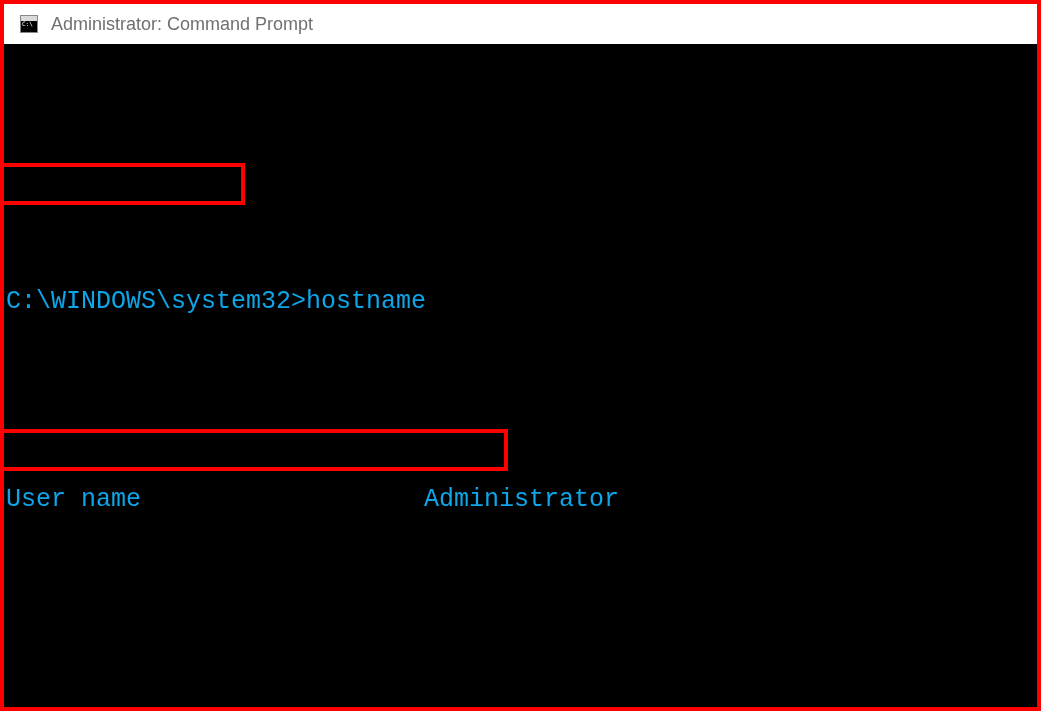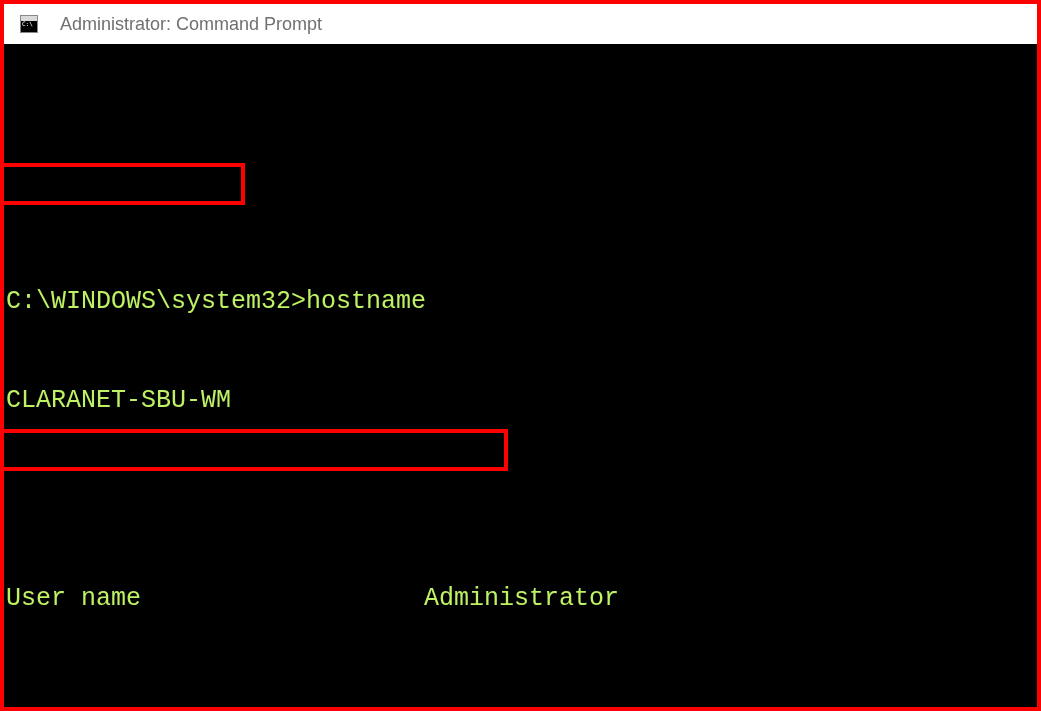--- a/index.html
+++ b/index.html
@@ -21,21 +21,21 @@
       background: #fff;
       display: flex;
       flex-direction: column;
     }
     .titlebar {
       height: 40px;
       background: #ffffff;
       display: flex;
       align-items: center;
       padding-left: 16px;
-      gap: 22px;
+      gap: 13px;
     }
     .cmd-icon {
       width: 18px;
       height: 18px;
       background: #000;
       border: 1px solid #888;
       display: flex;
       flex-direction: column;
       justify-content: flex-start;
       position: relative;
@@ -54,21 +54,21 @@
       font-family: Consolas, monospace;
     }
     .title-text {
       color: #707070;
       font-size: 18px;
       font-weight: 400;
     }
     .terminal {
       flex: 1;
       background: #000;
-      color: #bef264;
+      color: #0ea5e9;
       font-family: Consolas, 'Courier New', monospace;
       font-size: 25px;
       line-height: 33px;
       padding: 10px 0 0 0;
       white-space: pre;
       overflow: hidden;
       position: relative;
     }
     .highlight-box {
       position: absolute;
@@ -115,21 +115,20 @@
     <div class="cmd-icon">
       <div class="cmd-icon-header"></div>
       <div class="cmd-icon-body">C:\</div>
     </div>
     <span class="title-text">Administrator: Command Prompt</span>
   </div>
   <div class="terminal">
     <div class="terminal-content">
       <span class="line">&nbsp;</span>
       <span class="line"><span>C:\WINDOWS\system32&gt;</span><span>hostname</span></span>
-      <span class="line">CLARANET-SBU-WM</span>
       <span class="line">&nbsp;</span>
       <span class="kv"><span class="k">User name</span><span class="v">Administrator</span></span>
       
       
       
       
       
       
       
       

